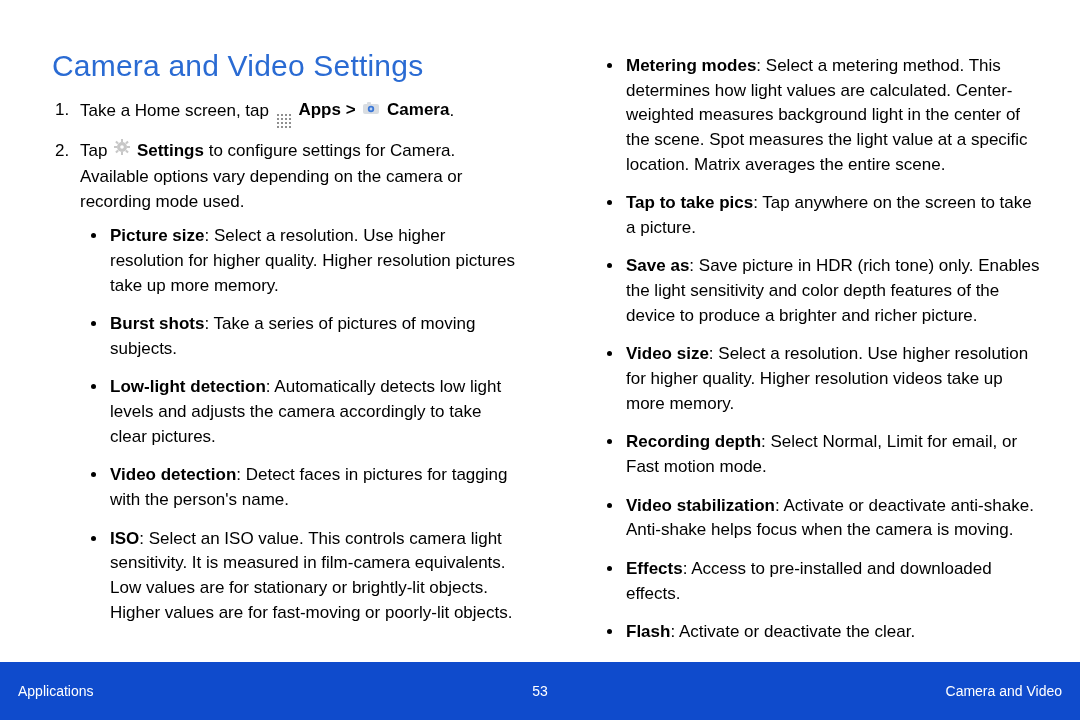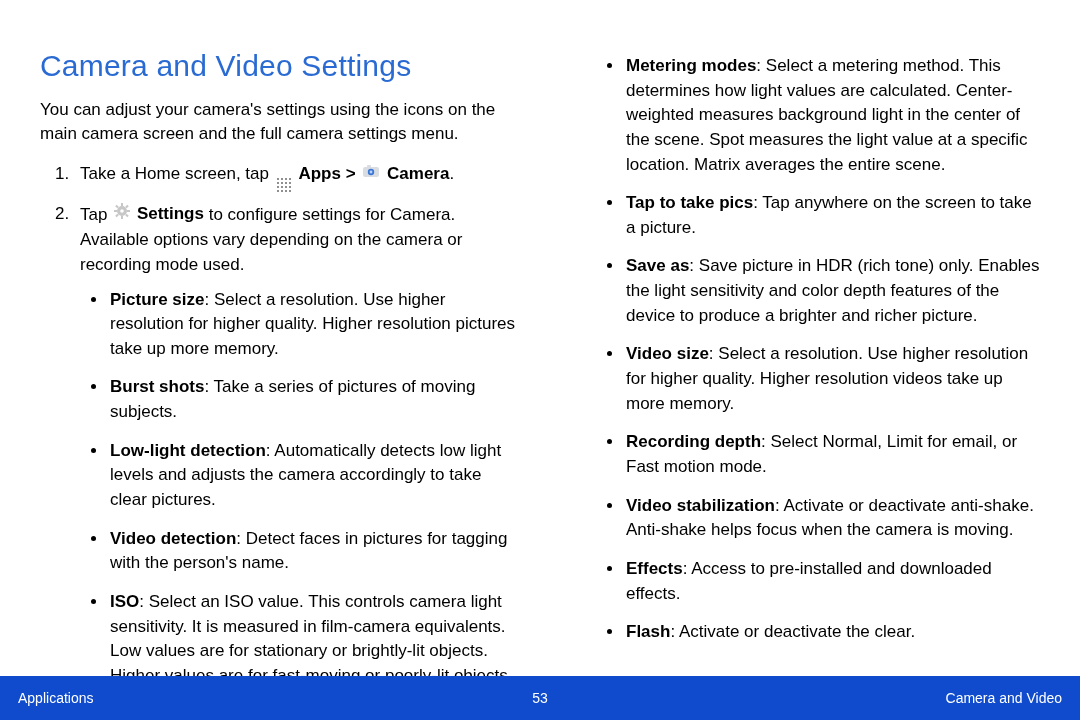--- a/index.html
+++ b/index.html
@@ -27,21 +27,21 @@
   }
   .col {
     width: 480px;
     line-height: 1.45;
     font-size: 17px;
   }
   h1.title {
     color: #2a6bd3;
     font-weight: 400;
     font-size: 30px;
-    margin: 0 0 10px 0;
+    margin: 0 0 10px 12px;
     letter-spacing: 0.2px;
   }
   .intro {
     margin: 0 0 14px 0;
   }
   ol.steps {
     margin: 0;
     padding-left: 34px;
   }
   ol.steps > li {
@@ -82,37 +82,36 @@
   .footer {
     position: absolute;
     left: 0; right: 0; bottom: 0;
     height: 26px;
     background: #0f4bcc;
     color: #ffffff;
     font-size: 14px;
     display: flex;
     align-items: center;
     justify-content: space-between;
-    padding: 9px 18px;
+    padding: 16px 18px;
   }
   .footer .page-num {
     position: absolute;
     left: 50%;
     transform: translateX(-50%);
   }
 </style>
 </head>
 <body>
 
 <div class="page">
   <div class="content">
 
     <div class="col">
       <h1 class="title">Camera and Video Settings</h1>
-      <p class="intro">You can adjust your camera's settings using the icons on the main camera screen and the full camera settings menu.</p>
 
       <ol class="steps">
         <li>
           <span>Take a Home screen, tap </span>
           <span class="apps-icon">
             <span></span>
               <span></span>
               <span></span>
               <span></span>
             <span></span>

